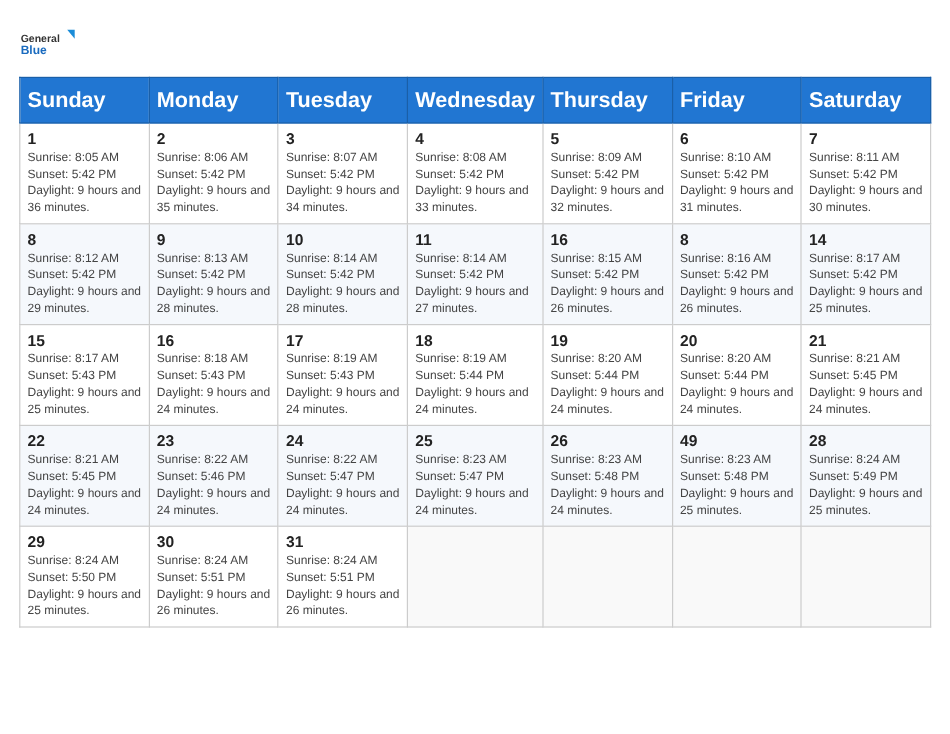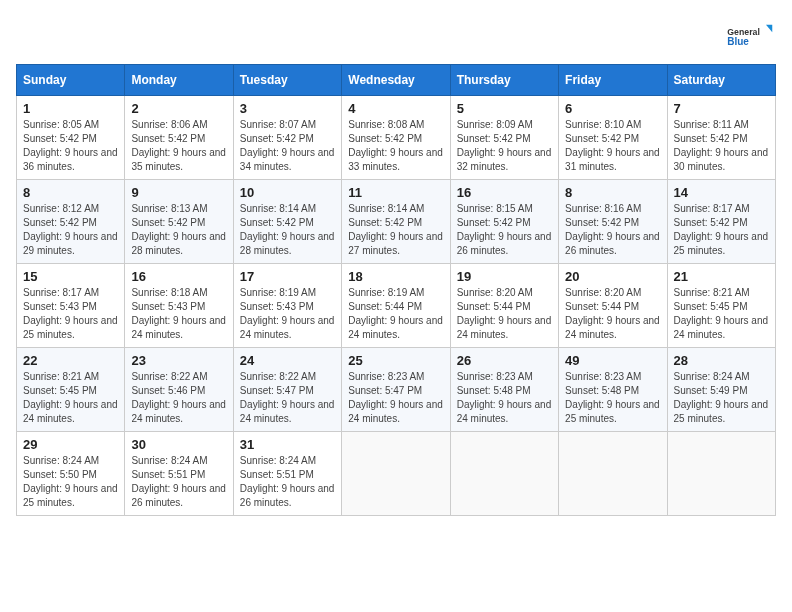--- a/index.html
+++ b/index.html
@@ -5,21 +5,21 @@
     * { margin: 0; padding: 0; box-sizing: border-box; }
     body {
       font-family: Arial, sans-serif;
       background: #fff;
       width: 792px;
       min-height: 612px;
       padding: 16px;
     }
     .header {
       display: flex;
-      justify-content: flex-end;
+      justify-content: flex-start;
       align-items: flex-start;
       margin-bottom: 8px;
     }
     .logo {
       display: flex;
       align-items: center;
       gap: 6px;
     }
     .title-block {
       text-align: right;
@@ -36,21 +36,21 @@
     .calendar {
       width: 100%;
       border-collapse: collapse;
       font-size: 11px;
     }
     .calendar thead tr th {
       background-color: #2176d2;
       color: #fff;
       padding: 8px 6px;
       text-align: left;
-      font-size: 12px;
+      font-size: 18px;
       font-weight: bold;
       border: 1px solid #1a5fa8;
       margin-left: 11px;
     }
     .calendar tbody tr td {
       border: 1px solid #ccc;
       vertical-align: top;
       padding: 5px 6px;
       width: 108px;
       min-height: 80px;

